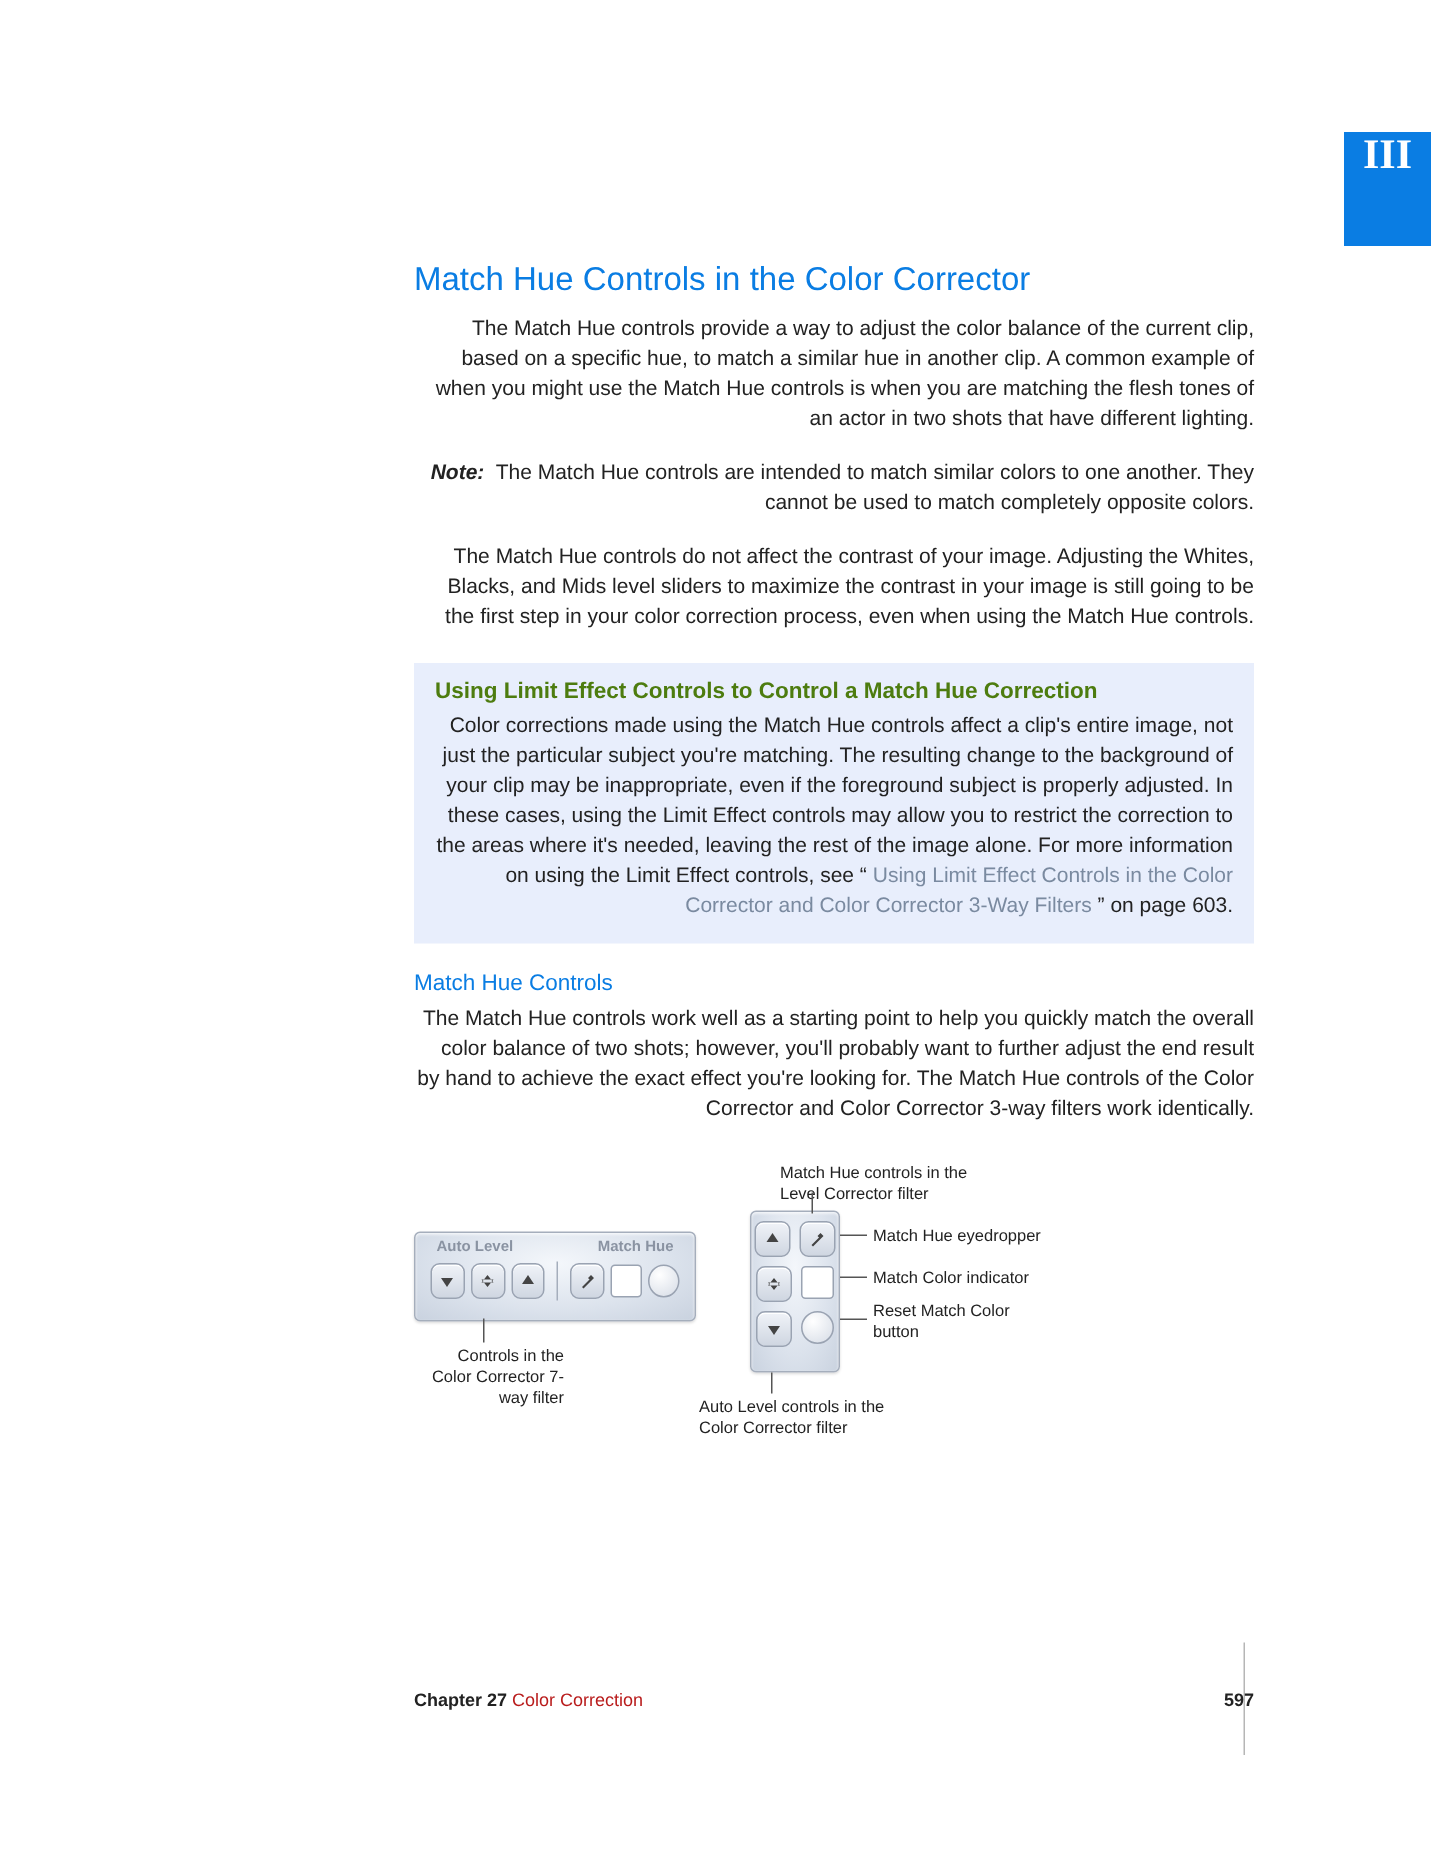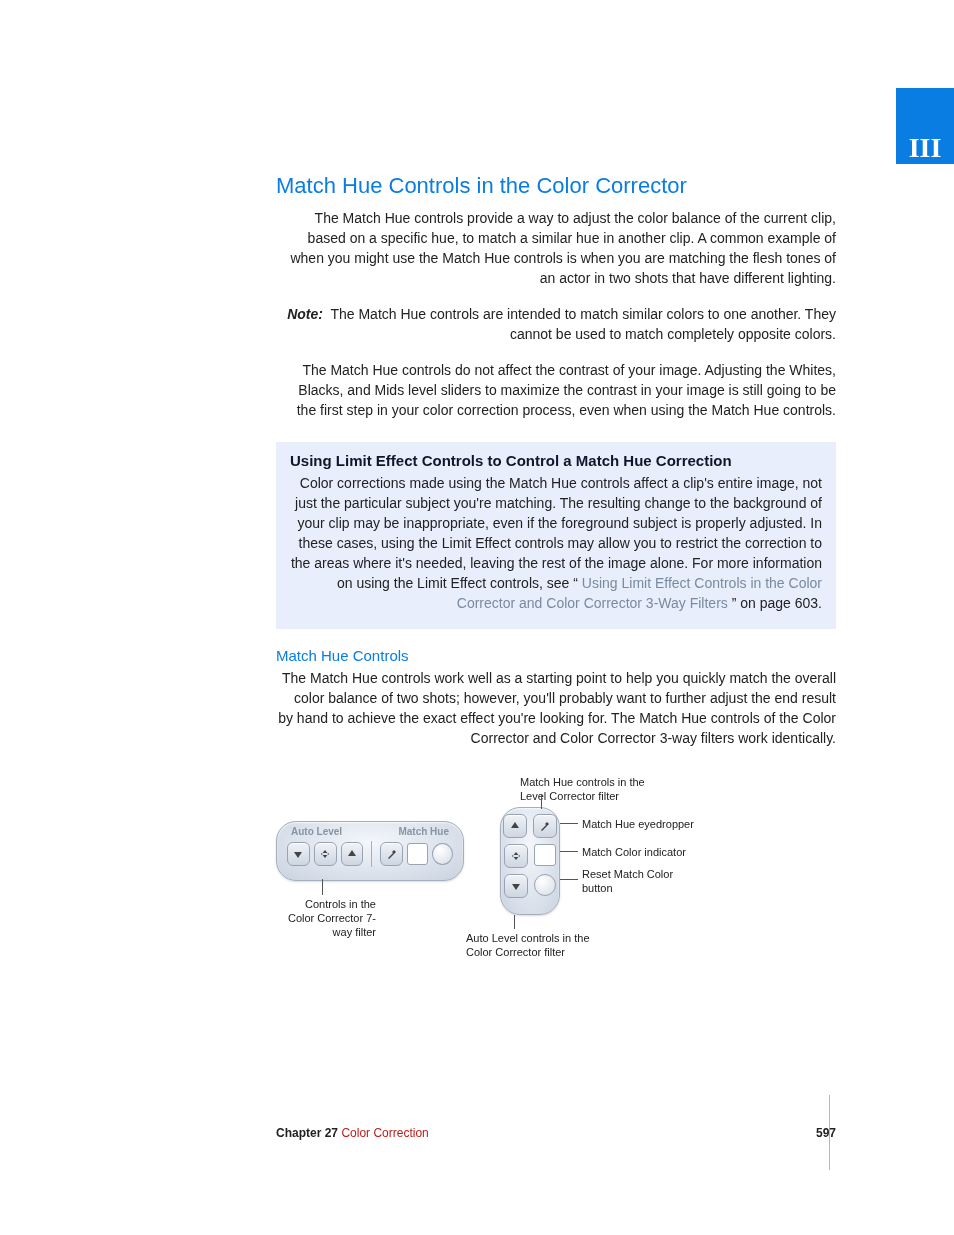--- a/index.html
+++ b/index.html
@@ -1,30 +1,30 @@
 <!DOCTYPE html>
 <html><head>
 <meta charset="utf-8">
 <style>
 html,body{margin:0;padding:0;background:#fff;font-family:"Lucida Grande","Myriad Pro","Helvetica Neue",Arial,sans-serif;-webkit-font-smoothing:antialiased}
 .page{position:relative;width:954px;height:1235px;background:#fff}
-.part-tab{position:absolute;right:0;top:88px;width:58px;height:76px;background:#0a7de3;color:#fff;font-size:28px;font-weight:700;display:flex;align-items:flex-end;justify-content:center;font-family:"Times New Roman",serif}
+.part-tab{position:absolute;right:0;top:88px;width:58px;height:76px;background:#0a7de3;color:#fff;font-size:28px;font-weight:700;display:flex;align-items:flex-start;justify-content:center;font-family:"Times New Roman",serif}
 .vrule{position:absolute;right:124px;top:1095px;width:1px;height:75px;background:#b6b6b6}
 .content{position:absolute;left:276px;top:172px;width:560px}
 .h1{color:#0a7de3;font-size:22px;line-height:28px;font-weight:400;margin:0 0 8px}
 .p{color:#222;font-size:14px;line-height:20px;margin:0 0 16px;text-align:right}
 .note b{font-style:italic;font-weight:700}
 .box{background:#e8eefc;padding:10px 14px 16px;margin:22px 0 18px}
-.box .h2{color:#0f172a;font-size:15px;font-weight:700;margin:0 0 4px}
+.box .h2{color:#4d7c0f;font-size:15px;font-weight:700;margin:0 0 4px}
 .box .p{margin:0}
 .link{color:#7a8aa0}
 .h2b{color:#0a7de3;font-size:15px;font-weight:400;margin:0 0 4px}
 .figwrap{position:absolute;left:276px;top:783px;width:560px;height:220px}
 .cap{position:absolute;font-size:11px;line-height:14px;color:#222}
-.panel{background:radial-gradient(ellipse at 50% 35%,#f4f7fb 0%,#dbe2ec 60%,#c9d2df 100%);border:1px solid #a5aebc;border-radius:20px;box-shadow:inset 0 1px 2px rgba(255,255,255,.8),0 1px 2px rgba(0,0,0,.15)}
+.panel{background:radial-gradient(ellipse at 50% 35%,#f4f7fb 0%,#dbe2ec 60%,#c9d2df 100%);border:1px solid #a5aebc;border-radius:4px;box-shadow:inset 0 1px 2px rgba(255,255,255,.8),0 1px 2px rgba(0,0,0,.15)}
 .panelA{position:absolute;left:0;top:38px;width:186px;height:58px}
 .panelA .hdr{display:flex;justify-content:space-between;padding:4px 14px 2px;font-size:10px;color:#8a93a2;font-weight:600}
 .panelA .row{display:flex;align-items:center;gap:4px;padding:2px 10px}
 .btn{width:22px;height:22px;border-radius:6px;background:linear-gradient(#f0f3f8,#cfd6e1);border:1px solid #9aa3b2;box-shadow:inset 0 1px 0 #fff;display:flex;align-items:center;justify-content:center}
 .btn svg{display:block}
 .sep{width:1px;height:26px;background:#a5aebc;margin:0 4px}
 .sw{width:20px;height:20px;border:1px solid #9aa3b2;background:#fff;border-radius:3px}
 .cir{width:20px;height:20px;border:1px solid #9aa3b2;border-radius:50%;background:radial-gradient(circle at 35% 30%,#fff,#d6dce6)}
 .panelB{position:absolute;left:224px;top:24px;width:60px;height:108px;padding:6px 6px;box-sizing:border-box}
 .panelB .col{display:flex;flex-direction:column;gap:6px;align-items:center}

